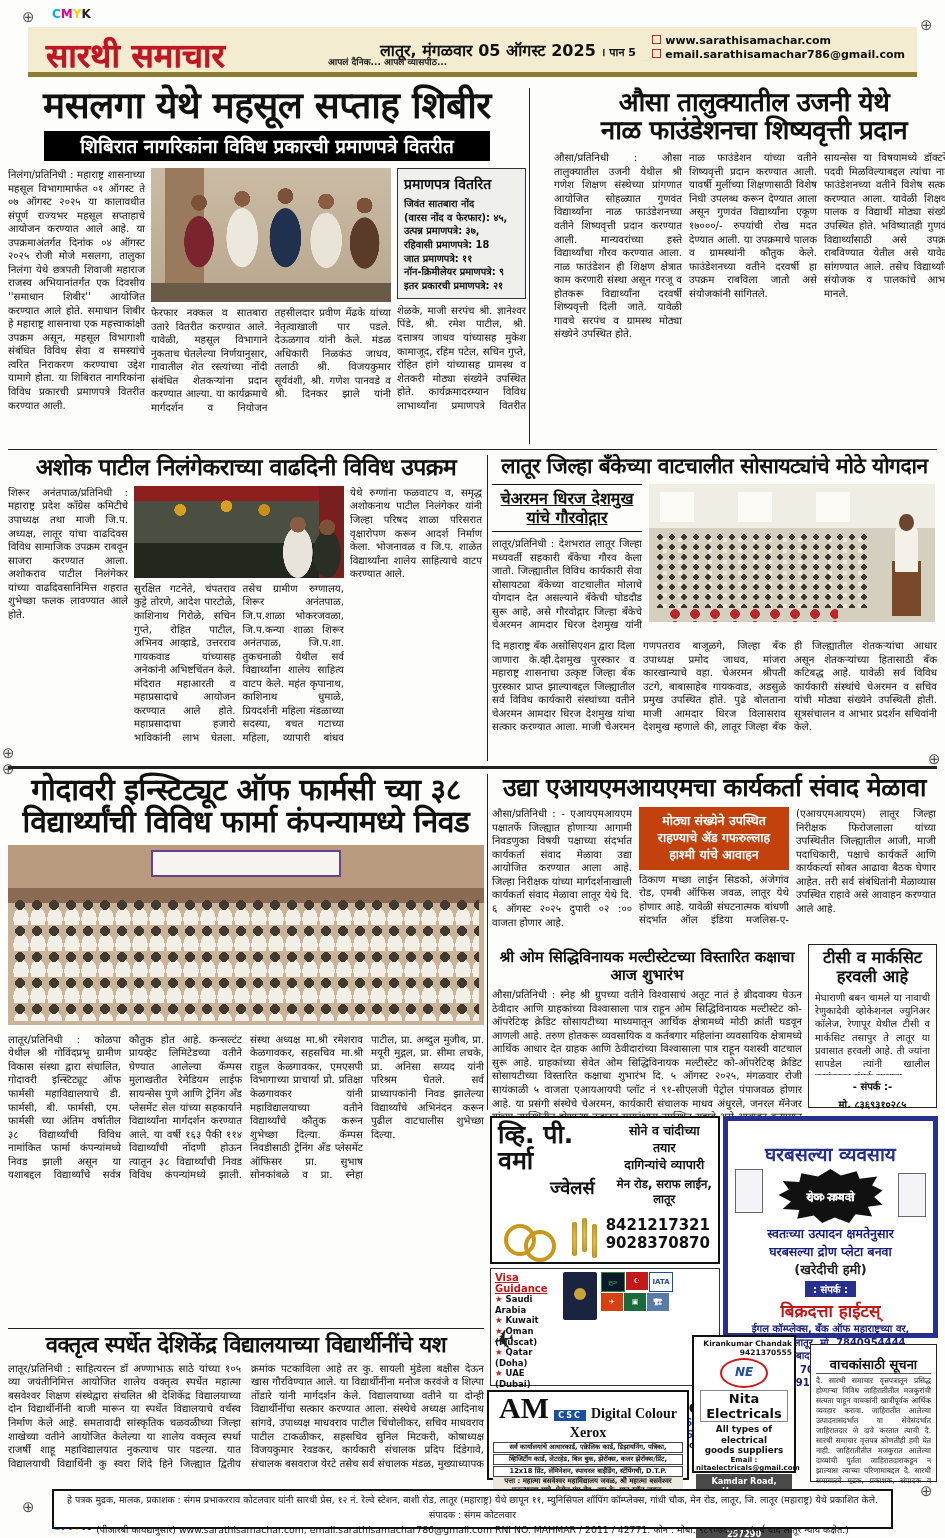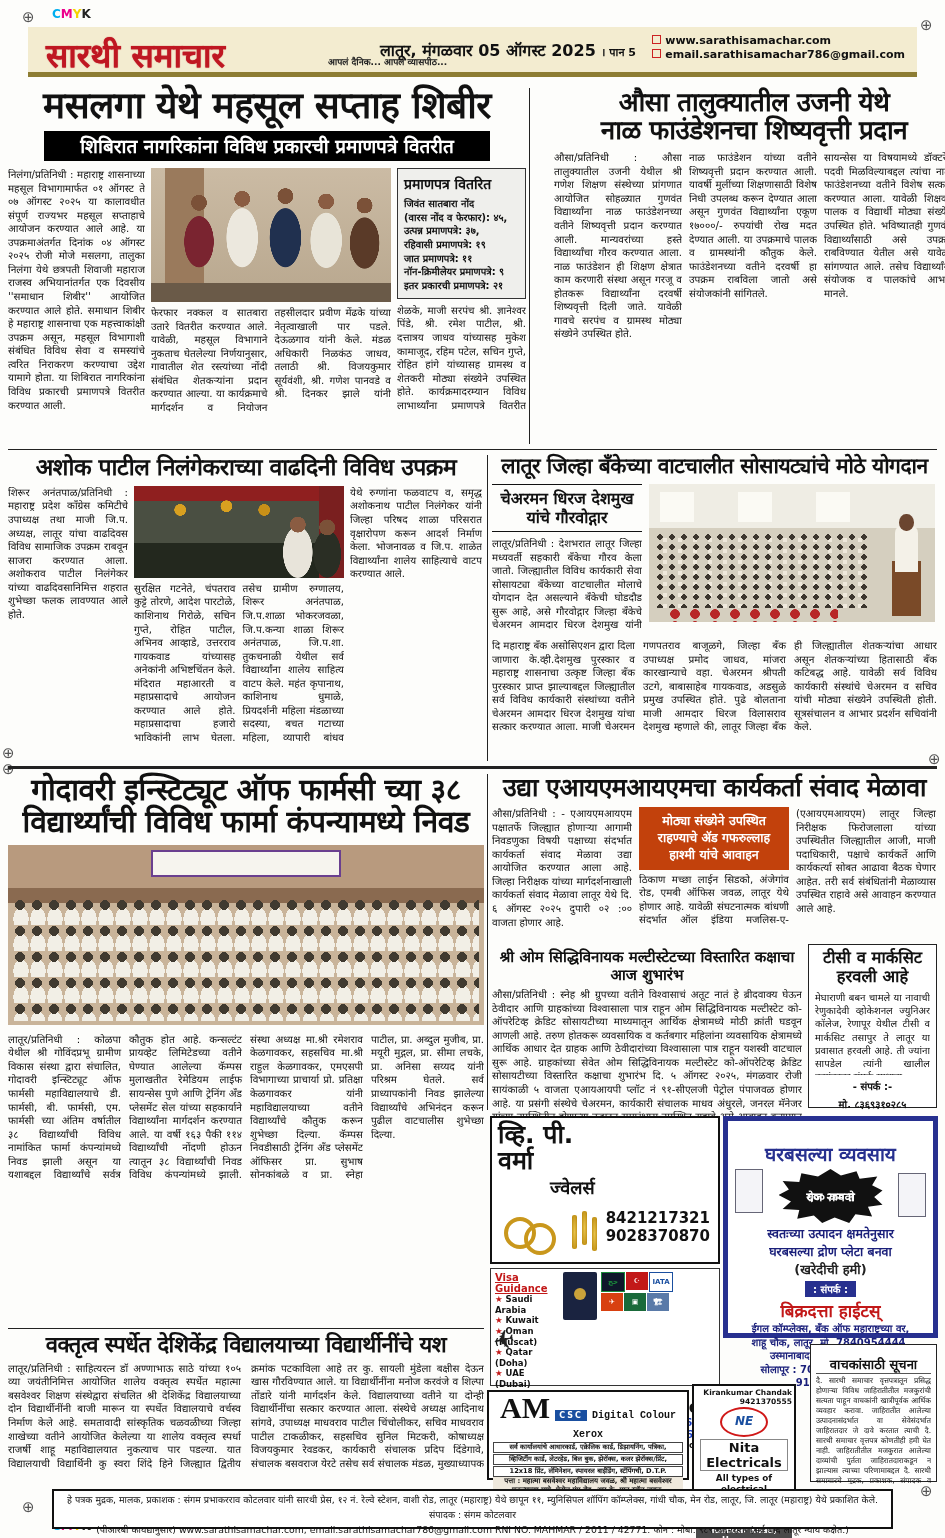--- a/index.html
+++ b/index.html
@@ -104,21 +104,21 @@
   .tile{width:22px;height:18px;display:inline-block;margin:0 1px 1px 0;text-align:center;font-size:7px;font-weight:800;
         line-height:18px;vertical-align:top;}
   .zc{font-size:13.5px;font-weight:800;text-align:right;}
   .zp{color:#1a3bbd;font-weight:800;font-size:10.5px;text-align:right;}
   .za{font-size:8.2px;font-weight:bold;text-align:center;line-height:1.25;}
   .plane{position:absolute;font-size:26px;transform:rotate(-12deg) scaleX(-1);color:#222;}
 
   .amx{border:2px solid #111;padding:2px 4px;text-align:center;}
   .amx .big{font-family:"Liberation Serif","DejaVu Serif",serif;font-size:30px;font-weight:bold;line-height:.9;}
   .amx .csc{display:inline-block;background:#1a4fa0;color:#fff;font-size:8px;font-weight:bold;padding:1px 4px;letter-spacing:2px;}
-  .amx .ti{font-family:Liberation Mono, monospace;font-size:10px;font-weight:bold;}
+  .amx .ti{font-family:Liberation Serif, serif;font-size:14px;font-weight:bold;}
   .amx .ln{font-size:6.7px;font-weight:bold;border:1px solid #444;margin-top:1px;padding:0 1px;line-height:1.35;}
   .amx .ad2{font-size:7px;font-weight:bold;background:#eee8dc;line-height:1.3;}
   .amx .ph2{font-size:13px;font-weight:800;}
 
   .ghar{border:5px solid #27308f;padding:3px 5px;text-align:center;}
   .ghar .t1{color:#27308f;font-size:19px;font-weight:800;margin-top:17px;}
   .burst{position:relative;width:104px;height:54px;margin:2px auto;background:#111;
          clip-path:polygon(50% 0,60% 12%,75% 4%,78% 18%,95% 14%,90% 30%,100% 40%,92% 52%,100% 66%,86% 70%,90% 88%,74% 84%,68% 100%,54% 90%,42% 100%,34% 86%,18% 92%,20% 76%,4% 74%,12% 60%,0 48%,10% 38%,4% 22%,20% 24%,22% 8%,38% 14%);}
   .burst span{position:absolute;inset:0;color:#fff;font-weight:800;font-size:11.5px;display:flex;align-items:center;justify-content:center;flex-direction:column;}
   .ghar .l{color:#1a1f7a;font-size:12.5px;font-weight:800;line-height:1.4;}
@@ -140,21 +140,21 @@
   .noticebox{border:1px solid #222;padding:10px 5px;box-sizing:border-box;background:#fff;}
   .noticebox .t{font-size:13px;font-weight:800;text-align:center;border-bottom:1px solid #555;margin-bottom:2px;}
   .noticebox .b{font-size:7.4px;line-height:1.35;text-align:justify;overflow:hidden;}
 
   .tcbox{border:1.5px solid #222;padding:4px 6px;box-sizing:border-box;background:#fff;}
   .tcbox .t{font-size:16.5px;font-weight:800;text-align:center;line-height:1.15;}
   .tcbox .b{font-size:9.8px;text-align:justify;line-height:1.35;margin-top:4px;}
   .tcbox .c{font-size:10px;font-weight:800;text-align:center;margin-top:4px;}
 
   .subbox{border-top:1.5px solid #111;border-bottom:1.5px solid #111;padding:4px 2px;text-align:center;
-          font-size:16px;font-weight:800;line-height:1.2;}
+          font-size:16px;font-weight:800;line-height:1.2;text-decoration:underline;}
 
   .footerbox{position:absolute;left:52px;top:1489px;width:841px;height:40px;border:2px solid #111;
              box-sizing:border-box;text-align:center;font-size:9.3px;line-height:1.6;padding-top:2px;background:#fff;}
 </style>
 </head>
 <body>
 
 <div class="page">
 
   <span class="mark" style="left:22px;top:10px;">⊕</span>
@@ -192,21 +192,21 @@
       <div style="width:240px;">
         <div class="photo p1" style="width:240px;height:134px;"></div>
         <div class="col" style="height:115px;margin-top:4px;column-count:2;column-gap:7px;">फेरफार नक्कल व सातबारा उतारे वितरीत करण्यात आले. यावेळी, महसूल विभागाने नुकताच घेतलेल्या निर्णयानुसार, गावातील शेत रस्त्यांच्या नोंदी संबंधित शेतकऱ्यांना प्रदान करण्यात आल्या. या कार्यक्रमाचे मार्गदर्शन व नियोजन तहसीलदार प्रवीण मेंढके यांच्या नेतृत्वाखाली पार पडले. देऊळगाव यांनी केले. मंडळ अधिकारी निळकंठ जाधव, तलाठी श्री. विजयकुमार सूर्यवंशी, श्री. गणेश पानवडे व श्री. दिनकर झाले यांनी शिबिराचे नियोजन यशस्वीरित्या पार पाडले.</div>
       </div>
       <div style="width:130px;">
         <div class="cert">
           <div class="t">प्रमाणपत्र वितरित</div>
           <div class="l">जिवंत सातबारा नोंद</div>
           <div class="l">(वारस नोंद व फेरफार): ४५,</div>
           <div class="l">उत्पन्न प्रमाणपत्रे: ३७,</div>
-          <div class="l">रहिवासी प्रमाणपत्रे: १९</div>
+          <div class="l">रहिवासी प्रमाणपत्रे: 18</div>
           <div class="l">जात प्रमाणपत्रे: ११</div>
           <div class="l">नॉन-क्रिमीलेयर प्रमाणपत्रे: ९</div>
           <div class="l">इतर प्रकारची प्रमाणपत्रे: २१</div>
         </div>
         <div class="col" style="height:108px;margin-top:5px;">शेळके, माजी सरपंच श्री. ज्ञानेश्वर पिंडे, श्री. रमेश पाटील, श्री. दत्तात्रय जाधव यांच्यासह मुकेश कामाजूद, रहिम पटेल, सचिन गुप्ते, रोहित हांगे यांच्यासह ग्रामस्थ व शेतकरी मोठ्या संख्येने उपस्थित होते. कार्यक्रमादरम्यान विविध लाभार्थ्यांना प्रमाणपत्रे वितरीत करून उपस्थितांनी समाधान व्यक्त केले.</div>
       </div>
     </div>
   </div>
 
   <div class="vline" style="left:529px;top:88px;height:356px;"></div>
@@ -296,20 +296,25 @@
     <div class="b" style="height:84px;overflow:hidden;">मेघाराणी बबन चामले या नावाची रेणुकादेवी व्होकेशनल ज्युनिअर कॉलेज, रेणापूर येथील टीसी व मार्कसिट तसापुर ते लातूर या प्रवासात हरवली आहे. ती ज्यांना सापडेल त्यांनी खालील क्रमांकावर संपर्क साधावा.</div>
     <div class="c">- संपर्क :-</div>
     <div class="c">मो. ८३६९३१०२८५</div>
   </div>
 
   <div class="ad verma" style="left:490px;top:1116px;width:230px;height:148px;">
     <div style="display:flex;gap:6px;">
       <div style="width:118px;">
         <div class="nm">व्हि. पी. वर्मा</div>
         <div class="nm2">ज्वेलर्स</div>
+      </div>
+      <div style="width:100px;">
+        <div class="d">सोने व चांदीच्या तयार</div>
+        <div class="d">दागिन्यांचे व्यापारी</div>
+        <div class="ad1">मेन रोड, सराफ लाईन, लातूर</div>
       </div>
     </div>
     <div style="position:relative;height:62px;margin-top:4px;">
       <div class="gold bangle" style="left:6px;top:14px;"></div>
       <div class="gold bangle" style="left:26px;top:20px;"></div>
       <div class="gold baton" style="left:74px;top:12px;"></div>
       <div class="gold baton" style="left:84px;top:8px;"></div>
       <div class="gold baton" style="left:94px;top:14px;"></div>
       <div class="ph" style="position:absolute;right:2px;top:6px;">
         <div>8421217321</div>
@@ -372,21 +377,21 @@
     <div class="l">घरबसल्या द्रोण प्लेटा बनवा</div>
     <div class="g">(खरेदीची हमी)</div>
     <div><span class="cl">: संपर्क :</span></div>
     <div class="br">बिक्रदत्ता हाईटस्</div>
     <div class="ad3">ईगल कॉम्प्लेक्स, बँक ऑफ महाराष्ट्रच्या वर,</div>
     <div class="ad3">शाहू चौक, लातूर. मो. 7840954444,</div>
     <div class="ad3">उस्मानाबाद – 7840924444</div>
     <div class="ad3">सोलापूर : 7058624444  नांदेड – 9156024444</div>
   </div>
 
-  <div class="ad nita" style="left:692px;top:1384px;width:104px;height:138px;">
+  <div class="ad nita" style="left:692px;top:1335px;width:104px;height:138px;">
     <div class="ow"><span>Kirankumar Chandak</span><br><span>9421370555</span></div>
     <div class="lg">NE</div>
     <div class="nm">Nita Electricals</div>
     <div class="d">All types of electrical</div>
     <div class="d">goods suppliers</div>
     <div class="em">Email : nitaelectricals@gmail.com</div>
     <div class="ab">
       <div>Kamdar Road, Hanuman</div>
       <div>Chowk, Latur - 413512</div>
       <div>(M.S.) Ph. 02382-257290</div>

